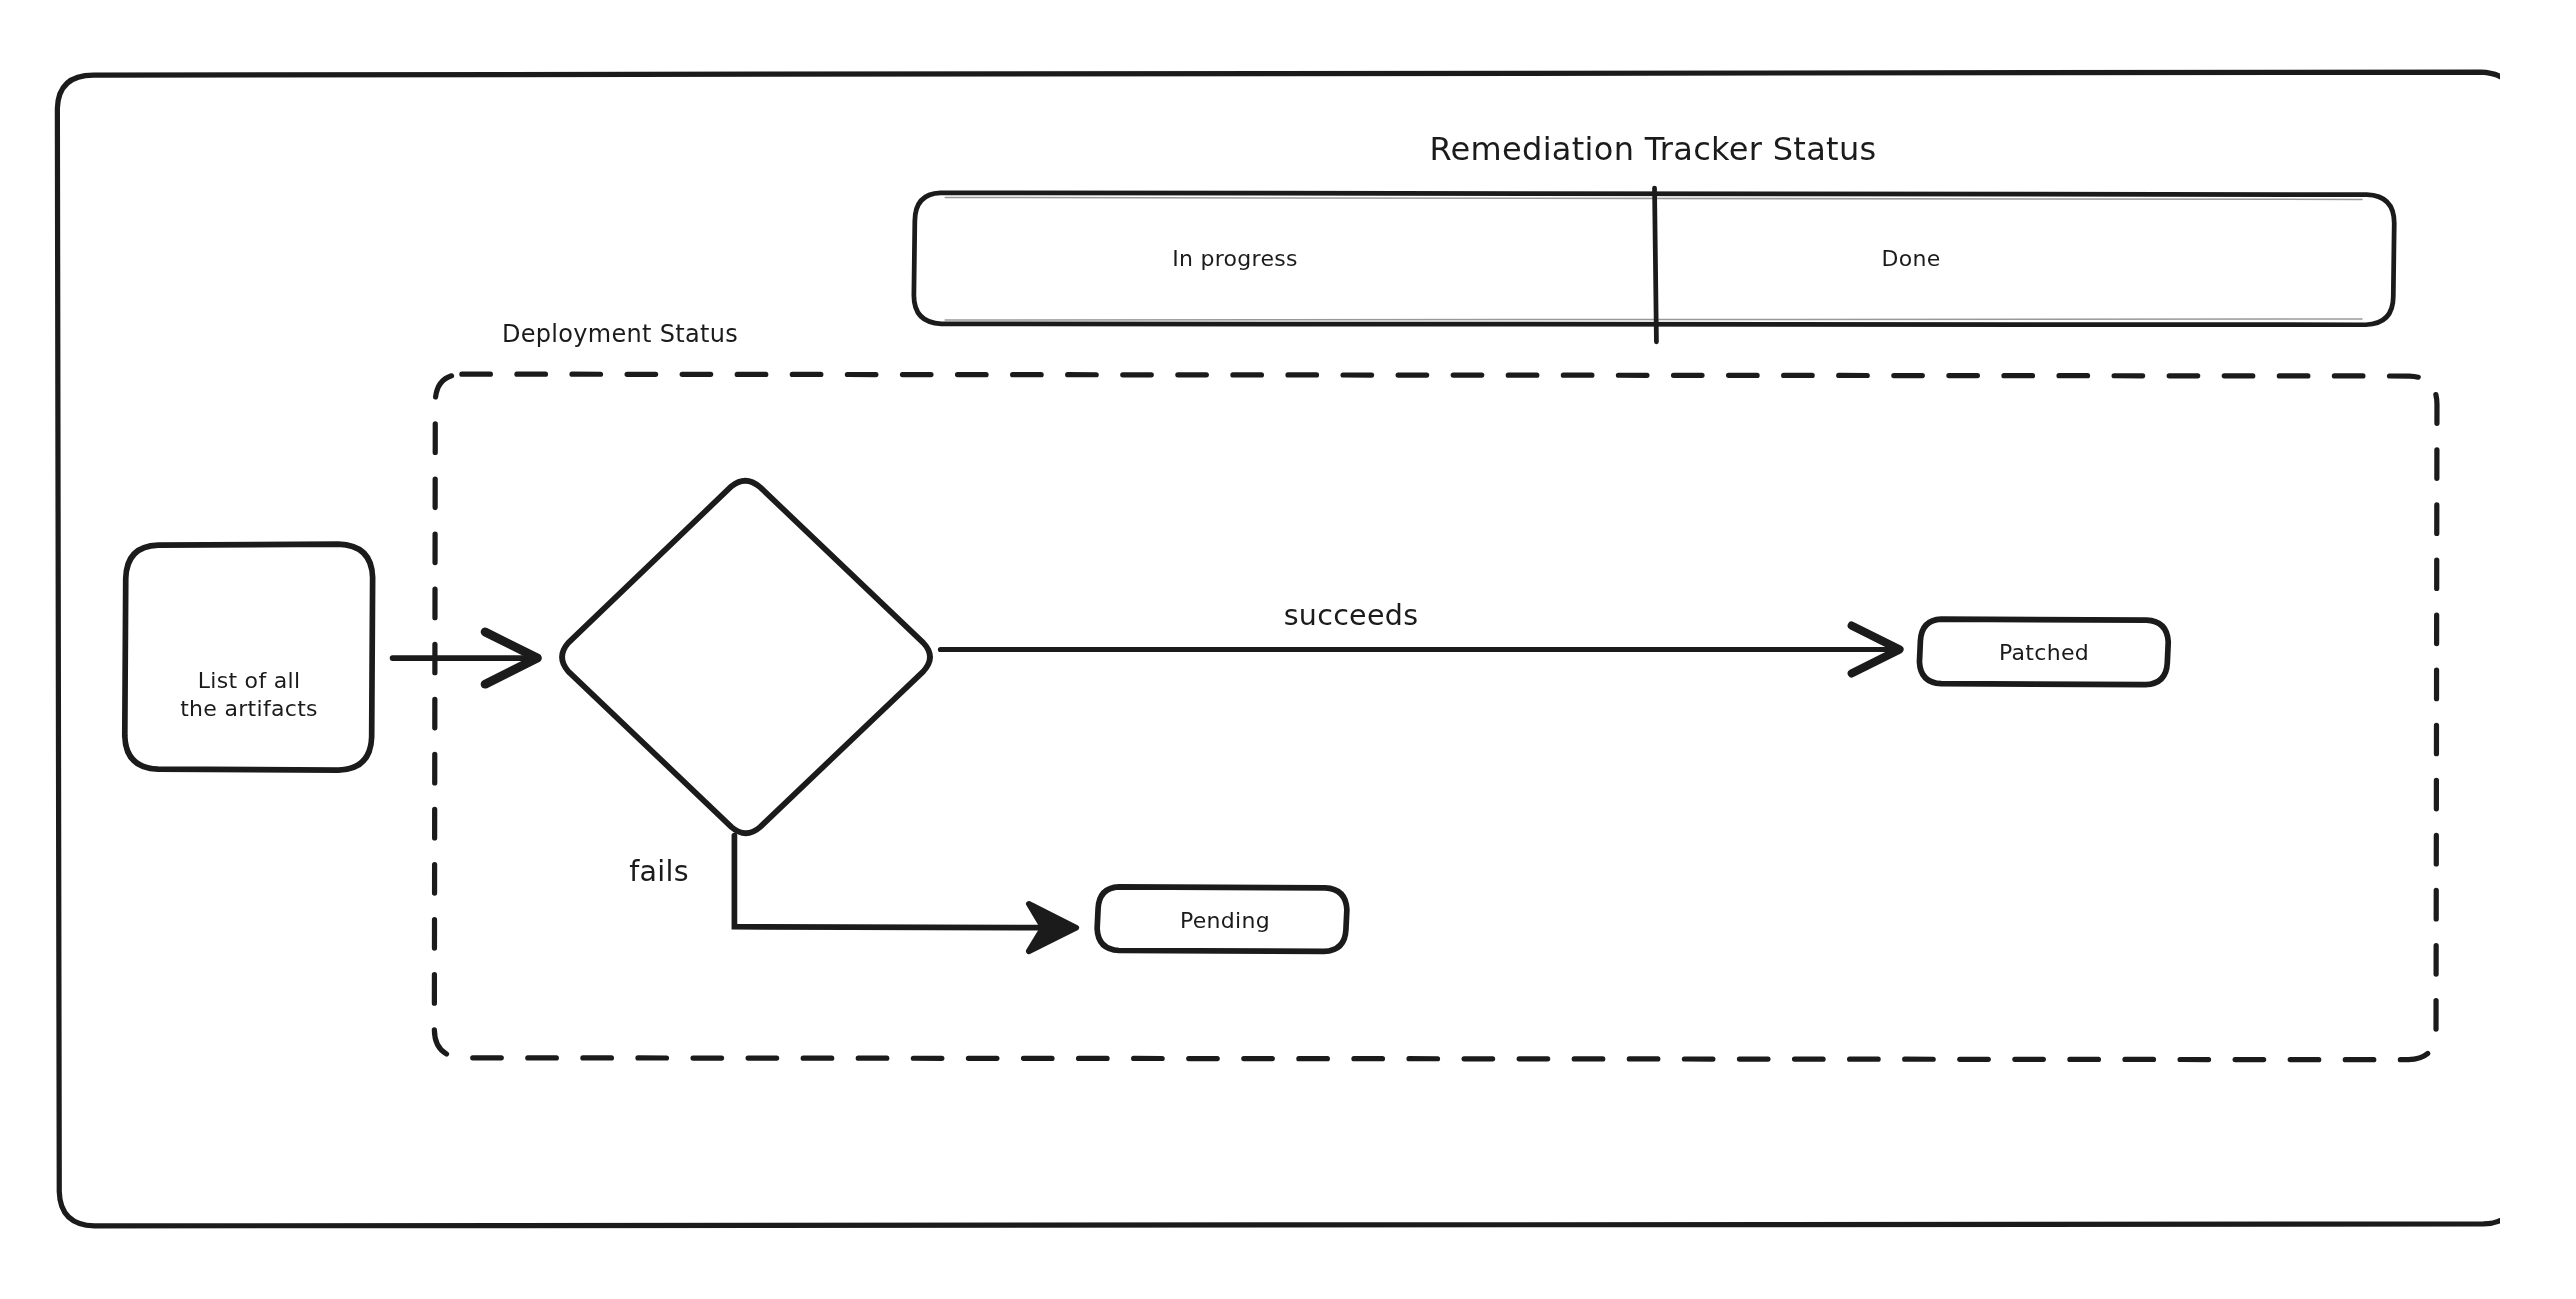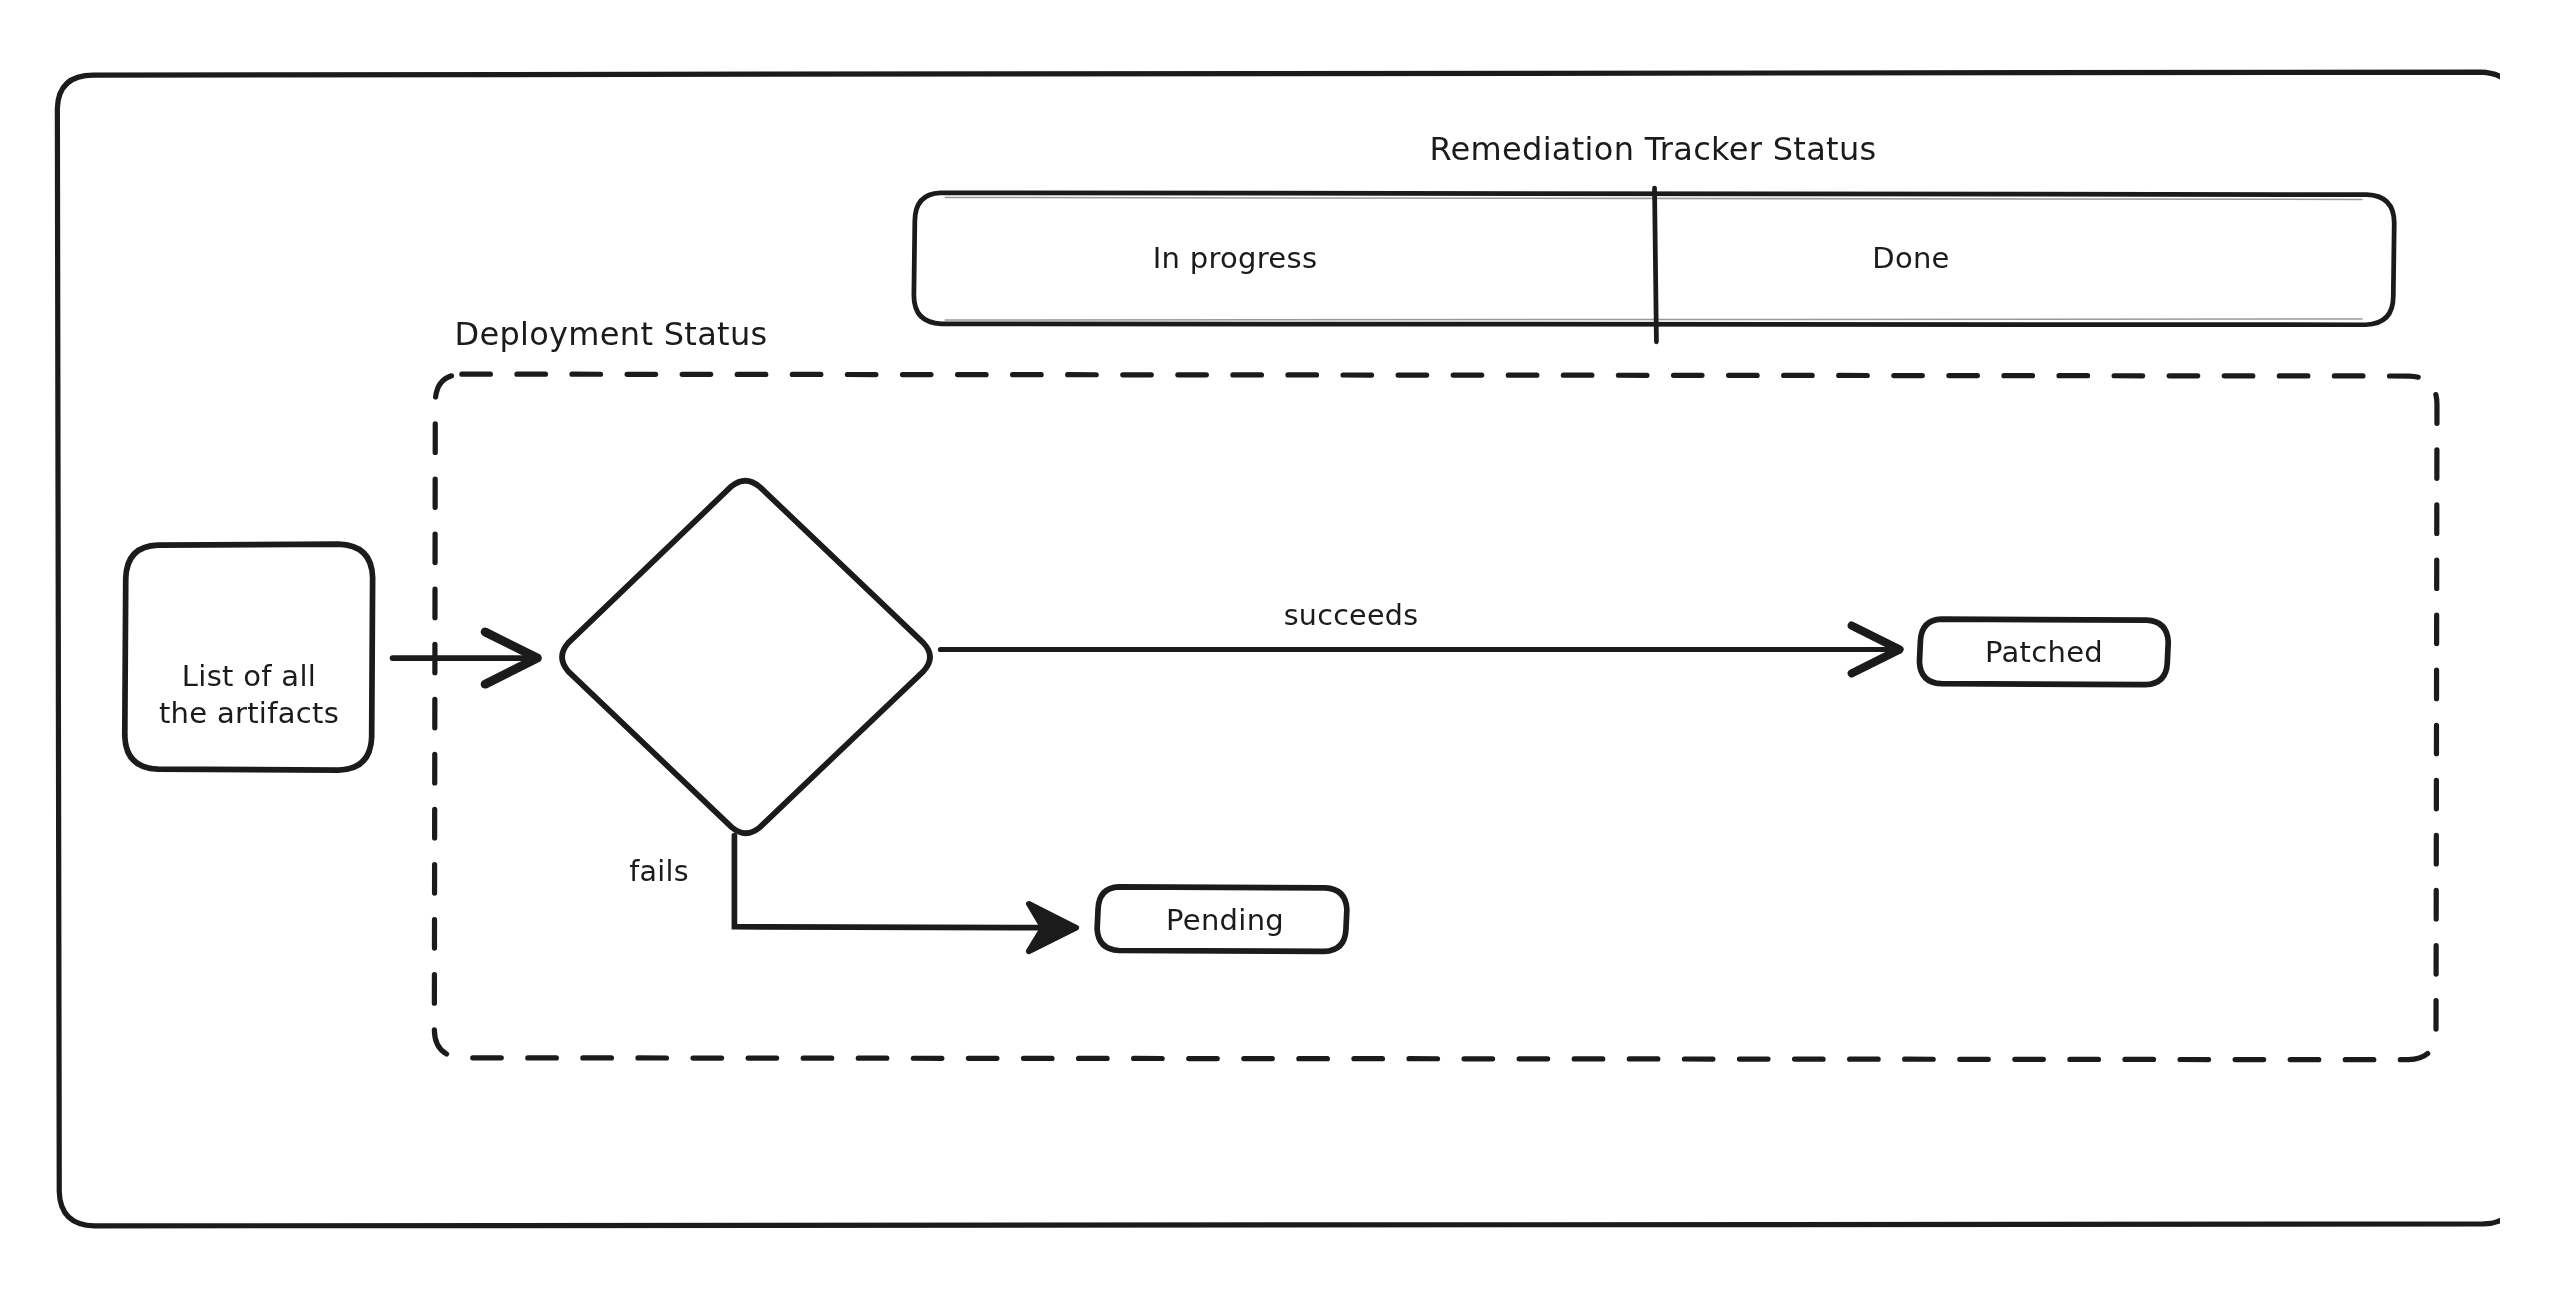--- a/index.html
+++ b/index.html
@@ -32,22 +32,22 @@
     font-family: "DejaVu Sans", sans-serif;
     line-height: 1.28;
     text-align: center;
     white-space: pre;
     letter-spacing: 0.3px;
   }
   .lbl.anchor-c {
     transform: translate(-50%, -50%);
   }
   .t-title     { font-size: 32px; }
-  .t-section   { font-size: 32px; }
-  .t-node      { font-size: 29px; }
+  .t-section   { font-size: 24px; margin-left: 9px; }
+  .t-node      { font-size: 22px; }
   .t-node-sm   { font-size: 28.5px; }
   .t-edge      { font-size: 28.5px; }
 </style>
 </head>
 <body>
 
 <div id="stage">
 
   <svg class="layer" viewBox="0 0 2712 1368" xmlns="http://www.w3.org/2000/svg">
 

